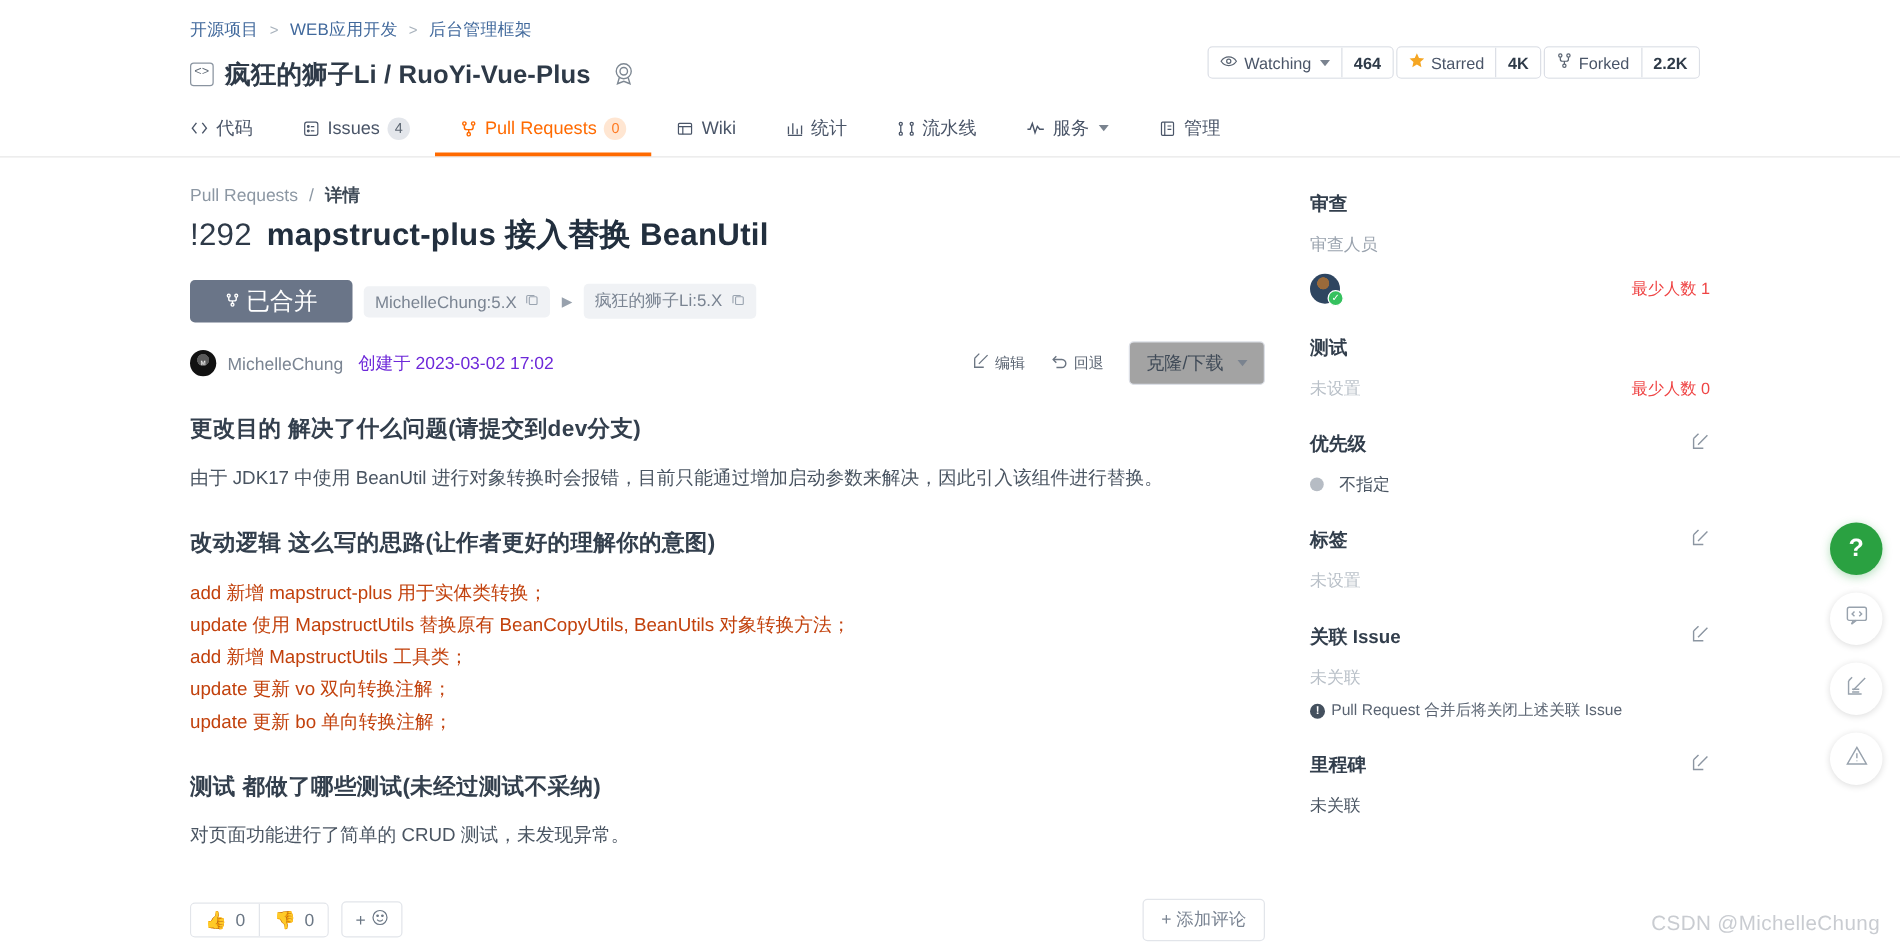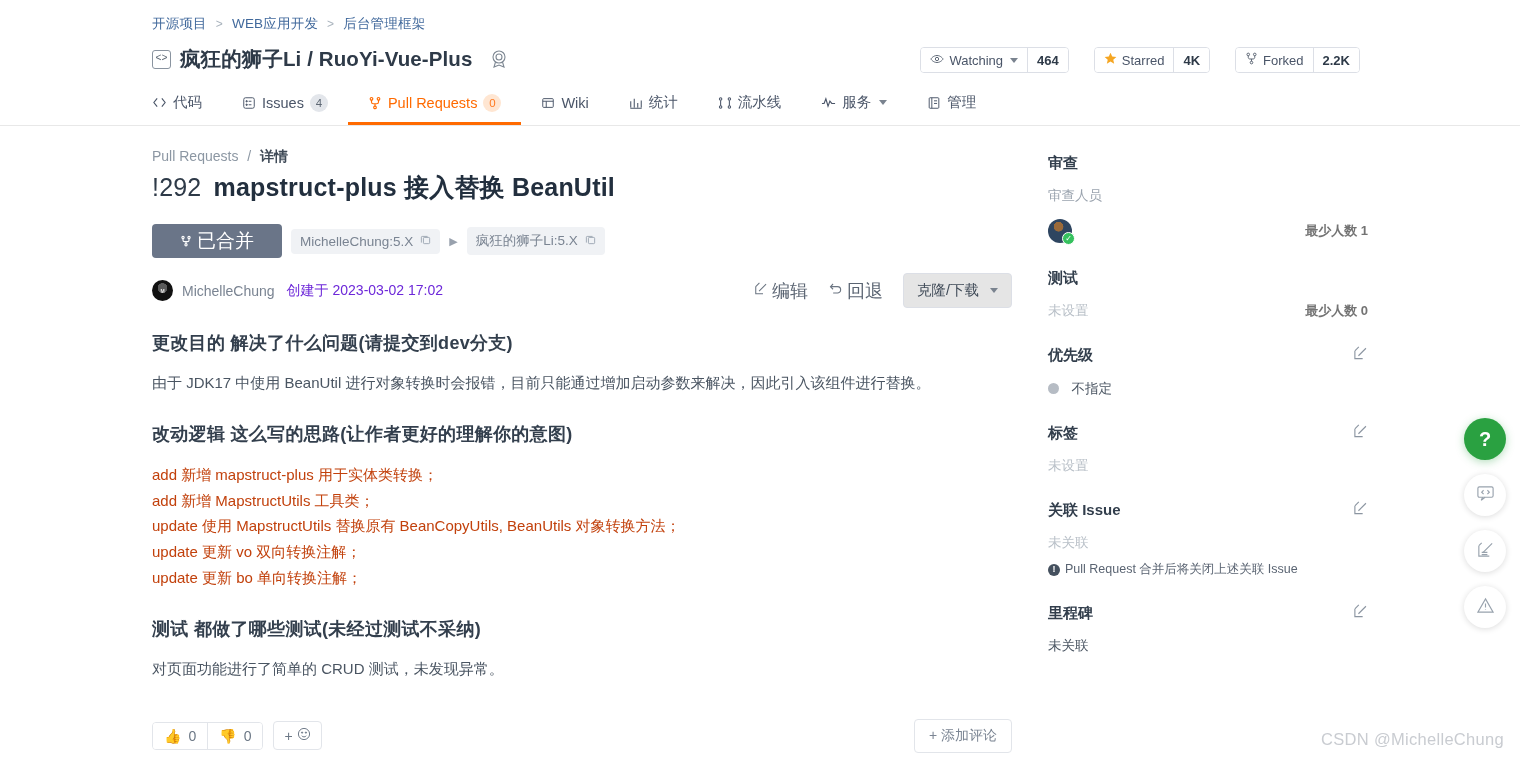--- a/index.html
+++ b/index.html
@@ -45,22 +45,22 @@
   .repo-title {
     font-size: 20.5px; font-weight: bold; color: #2e3a48;
     letter-spacing: .1px;
   }
   .repo-badge-icon {
     margin-left: 16px; width: 21px; height: 21px;
     display:inline-flex; align-items:center; justify-content:center;
   }
 
   .header-actions {
-    position: absolute; right: 160px; top: 47px;
-    display: flex; gap: 25px;
+    position: absolute; right: 160px; top: 37px;
+    display: flex; gap: 2px;
   }
   .btn-group {
     display: flex; align-items: stretch;
     border: 1px solid #dcdfe6; border-radius: 4px;
     overflow: hidden; height: 26px; background:#fff;
   }
   .btn-group .bg-main {
     display: flex; align-items: center; gap: 5px;
     padding: 0 9px; font-size: 13px; color: #4a5568;
     background: #fff;
@@ -127,23 +127,23 @@
   .avatar-sm {
     width: 21px; height: 21px; border-radius: 50%;
     background: radial-gradient(circle at 50% 38%, #5a5a5a 0 28%, #111 30% 100%);
     margin-right: 9px; flex: none;
     display:flex;align-items:center;justify-content:center;
     font-size:5px;color:#e6e6e6;font-weight:bold;overflow:hidden;
   }
   .author-name { font-size: 14px; color: #7a8492; margin-right: 12px;}
   .created-at { font-size: 14px; color: #6d28d9;}
   .author-actions { position: absolute; right: 0; display: flex; align-items: center; gap: 20px;}
-  .act-link { display: inline-flex; align-items: center; gap: 4px; font-size: 18px; color: #5a6472; cursor:pointer;}
+  .act-link { display: inline-flex; align-items: center; gap: 4px; font-size: 12px; color: #5a6472; cursor:pointer;}
   .clone-btn {
-    border: 1px solid #dcdfe6; border-radius: 4px; background: #e5e5e5;
+    border: 1px solid #dcdfe6; border-radius: 4px; background: #a3a3a3;
     padding: 7px 13px; font-size: 14.5px; color: #3f4a57;
     display: inline-flex; align-items: center; gap: 9px; cursor:pointer;
   }
 
   .sec-h { font-size: 18px; font-weight: bold; color: #333f4d; margin: 26px 0 16px; letter-spacing:.3px;}
   .sec-p { font-size: 15px; color: #4a5562; line-height: 1.65; }
   .sec-line { font-size: 15px; color: #c2410c; line-height: 1.72;}
 
   .reaction-row { display: flex; align-items: center; margin-top: 40px; position: relative;}
   .react-group { display: flex; border: 1px solid #e2e5ea; border-radius: 4px; overflow: hidden;}
@@ -165,21 +165,21 @@
   }
 
   
   .side-block { margin-bottom: 26px; position: relative;}
   .side-h { font-size: 15px; font-weight: bold; color: #323e4c; margin-bottom: 14px;}
   .side-edit { position: absolute; right: 0; top: 0; color:#8b95a1; cursor:pointer; }
   .side-sub { font-size: 13.5px; color: #9aa3ae; margin-bottom: 14px;}
   .side-muted { font-size: 13.5px; color: #b9c0c8;}
   .side-val { font-size: 13.5px; color: #4a5562;}
   .side-row { display: flex; align-items: center; justify-content: space-between;}
-  .min-count { font-size: 13px; color: #737373; font-weight: bold;}
+  .min-count { font-size: 13px; color: #ef4444;}
   .reviewer-av {
     width: 24px; height: 24px; border-radius: 50%; position: relative;
     background: radial-gradient(circle at 44% 32%, #9a6a3a 0 22%, #2e4560 24% 100%);
     flex:none;
   }
   .reviewer-av .check {
     position:absolute; right:-3px; bottom:-2px; width: 13px; height: 13px;
     border-radius:50%; background:#35c15e; border:1.5px solid #fff;
     display:flex;align-items:center;justify-content:center;color:#fff;font-size:8px;line-height:1;
   }
@@ -446,22 +446,22 @@
       </div>
 
       <div>
         <div class="sec-h">更改目的 解决了什么问题(请提交到dev分支)</div>
         <div class="sec-p">由于 JDK17 中使用 BeanUtil 进行对象转换时会报错，目前只能通过增加启动参数来解决，因此引入该组件进行替换。</div>
       </div>
 
       <div>
         <div class="sec-h">改动逻辑 这么写的思路(让作者更好的理解你的意图)</div>
         <div class="sec-line">add 新增 mapstruct-plus 用于实体类转换；</div>
+        <div class="sec-line">update 使用 MapstructUtils 替换原有 BeanCopyUtils, BeanUtils 对象转换方法；</div>
         <div class="sec-line">add 新增 MapstructUtils 工具类；</div>
-        <div class="sec-line">update 使用 MapstructUtils 替换原有 BeanCopyUtils, BeanUtils 对象转换方法；</div>
         <div class="sec-line">update 更新 vo 双向转换注解；</div>
         <div class="sec-line">update 更新 bo 单向转换注解；</div>
       </div>
 
       <div>
         <div class="sec-h">测试 都做了哪些测试(未经过测试不采纳)</div>
         <div class="sec-p">对页面功能进行了简单的 CRUD 测试，未发现异常。</div>
       </div>
 
       <div class="reaction-row">

